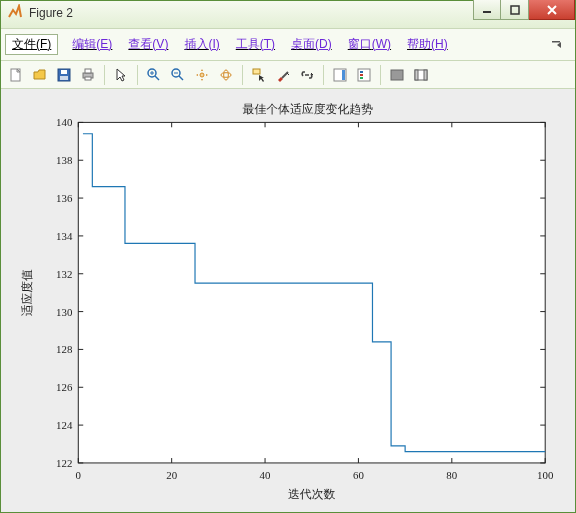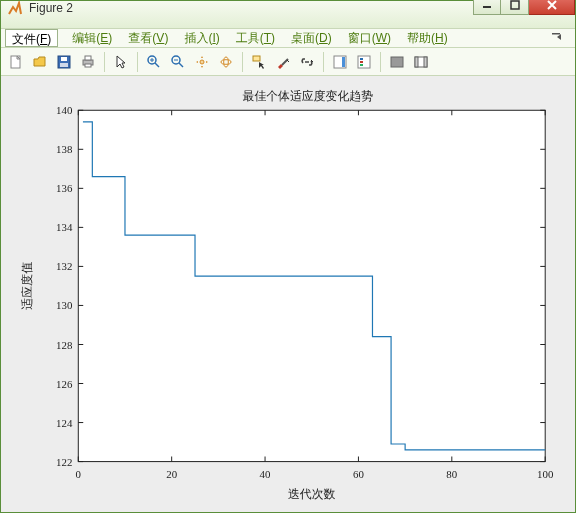--- a/index.html
+++ b/index.html
@@ -1,30 +1,30 @@
 <!DOCTYPE html>
 <html><head>
 <meta charset="utf-8">
 <style>
   * { box-sizing: border-box; margin: 0; padding: 0; }
   html, body { width: 576px; height: 513px; font-family: "Microsoft YaHei", Tahoma, sans-serif; font-size: 12px; }
   .window { width: 576px; height: 513px; border: 1px solid #5a8e3a; background: #eaf3e0; display: flex; flex-direction: column; }
   
-  .titlebar { height: 28px; background: linear-gradient(#f6faf0, #e3efd5); display: flex; align-items: flex-start; padding: 0 0 16px 6px; border-bottom: 1px solid #c9d8b8; }
+  .titlebar { height: 28px; background: linear-gradient(#f6faf0, #e3efd5); display: flex; align-items: flex-end; padding: 0 0 8px 6px; border-bottom: 1px solid #c9d8b8; }
   .titlebar .app-icon { width: 16px; height: 16px; margin-right: 6px; }
   .titlebar .title { flex: 1; color: #333; font-size: 12px; }
   .win-btns { display: flex; height: 20px; margin-top: -6px; }
   .win-btn { width: 28px; height: 20px; margin-left: 0; border: 1px solid #8fa77a; border-top: none; background: linear-gradient(#f7faf2, #dce9cd); display:flex; align-items:center; justify-content:center; }
   .win-btn + .win-btn { border-left: none; }
   .win-btn.close { width: 46px; background: linear-gradient(#e57368, #c94030); border-color: #a02a1c; }
   .win-btn svg { display:block; }
   
-  .menubar { height: 19px; background: #f7faf2; border-bottom: 1px solid #c9d8b8; display: flex; padding: 0 4px; }
+  .menubar { height: 32px; background: #f7faf2; border-bottom: 1px solid #c9d8b8; display: flex; align-items: center; padding: 0 4px; text-decoration: underline; }
   .menubar .file { background: #fff; border: 1px solid #9fb48c; padding: 1px 6px; margin-right: 6px; }
-  .menubar .item { padding: 1px 8px; color: #4d7c0f; cursor: default; }
+  .menubar .item { padding: 1px 8px; color: #6d28d9; cursor: default; }
   .menubar .item u, .menubar .file u { text-decoration: underline; }
   .menubar .spacer { flex:1; }
   .menubar .menuchev { padding: 0 6px; color: #555; }
   
   .toolbar { height: 28px; background: #f7faf2; border-bottom: 1px solid #c9d8b8; display: flex; align-items: center; padding: 0 4px; gap: 2px; }
   .tb-btn { width: 22px; height: 22px; display:flex; align-items:center; justify-content:center; border: 1px solid transparent; }
   .tb-sep { width: 1px; height: 20px; background: #c9d8b8; margin: 0 3px; }
   
   .content { flex:1; background: #edededff; background: #ededed; padding: 0; position: relative; }
   .canvas { position:absolute; inset:0; background: #ededed; font-family: Liberation Serif, serif; }

